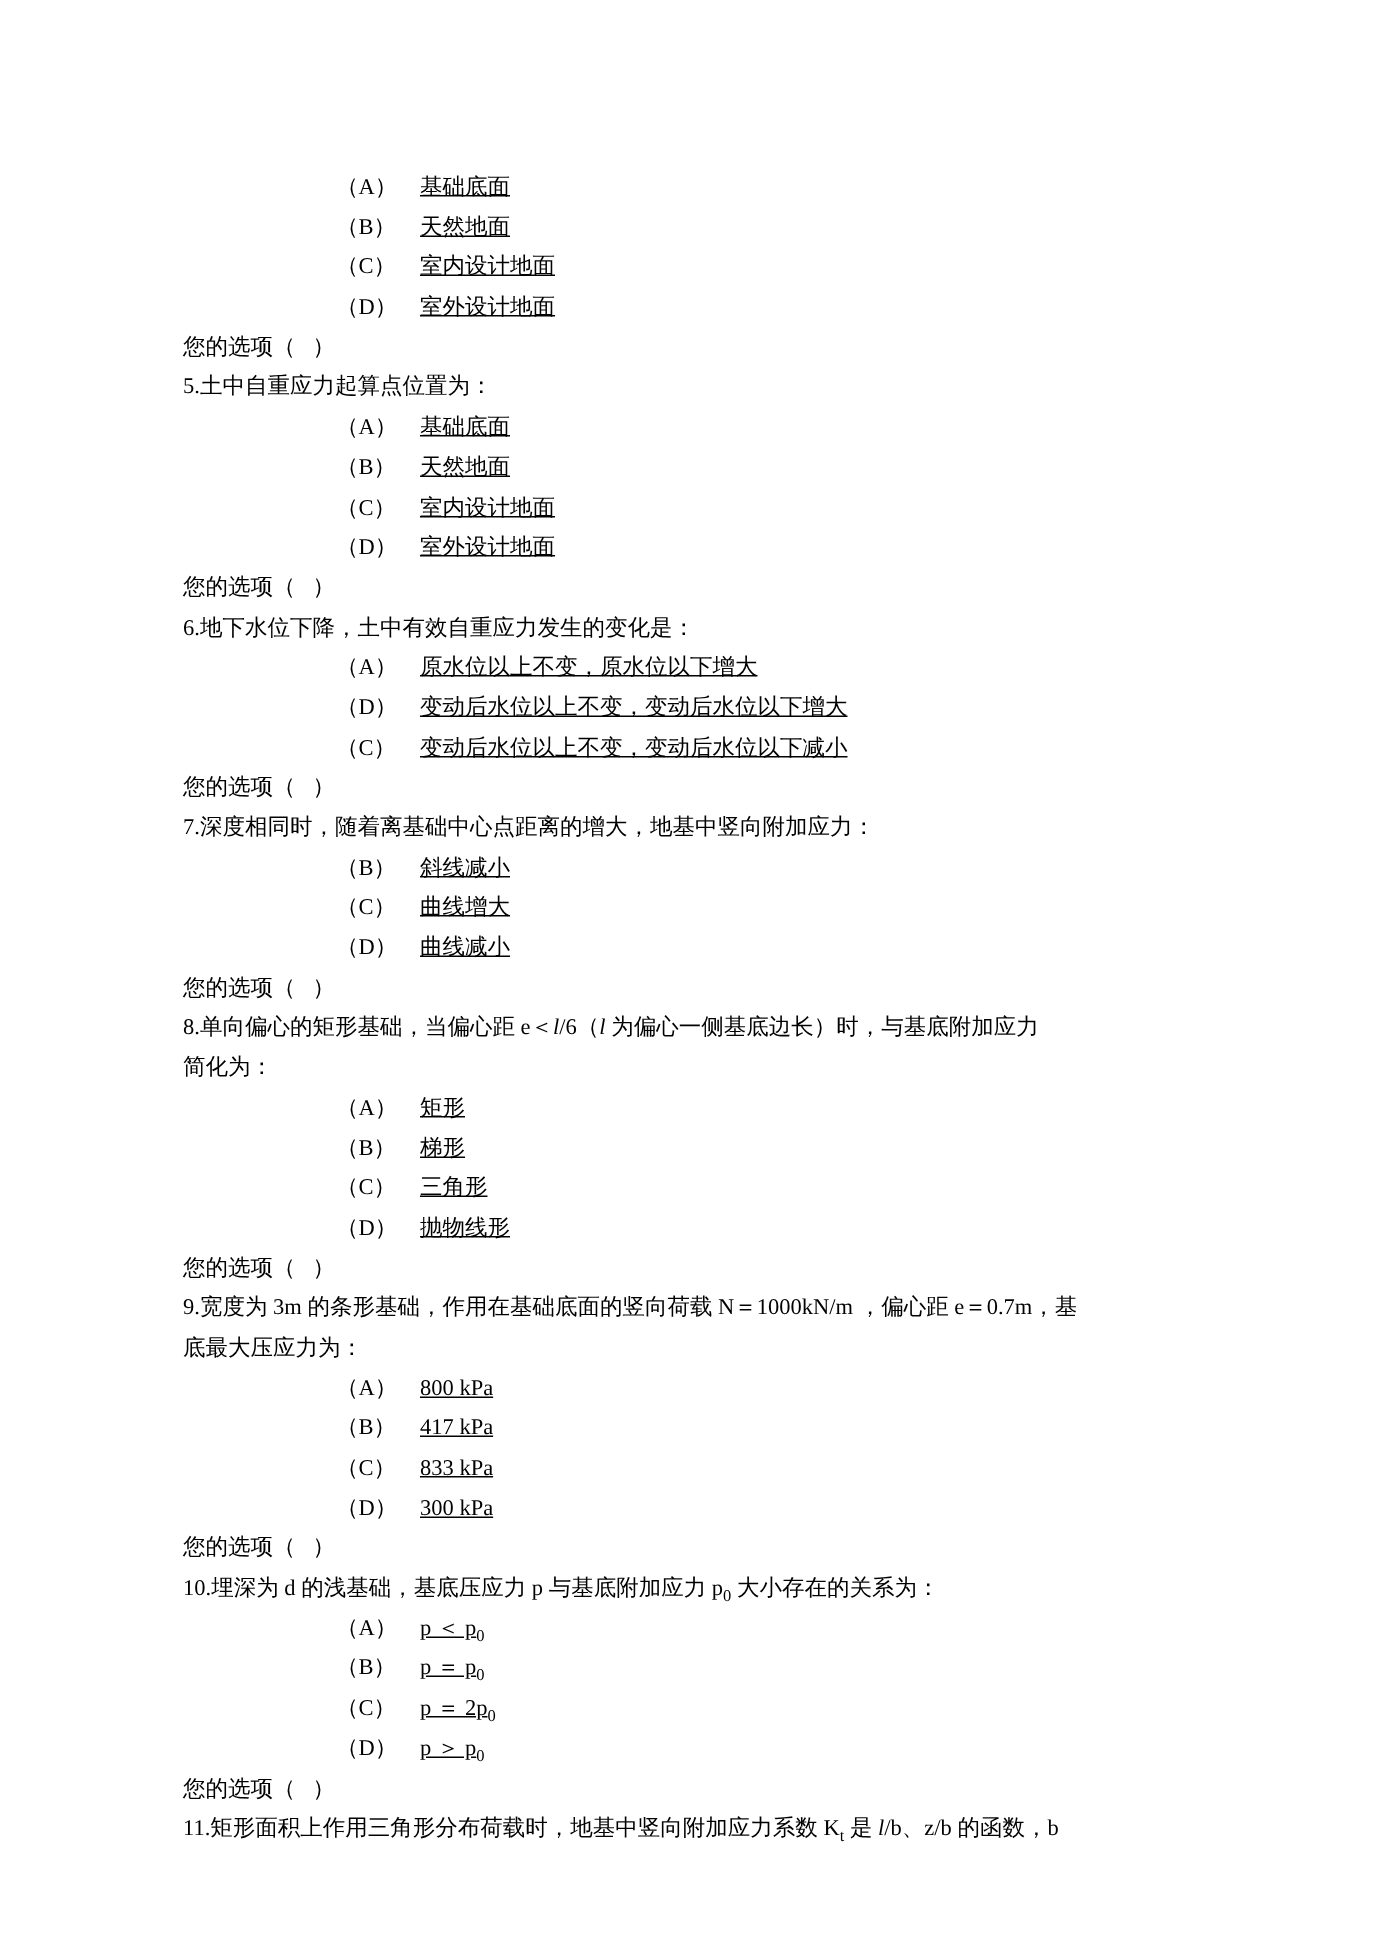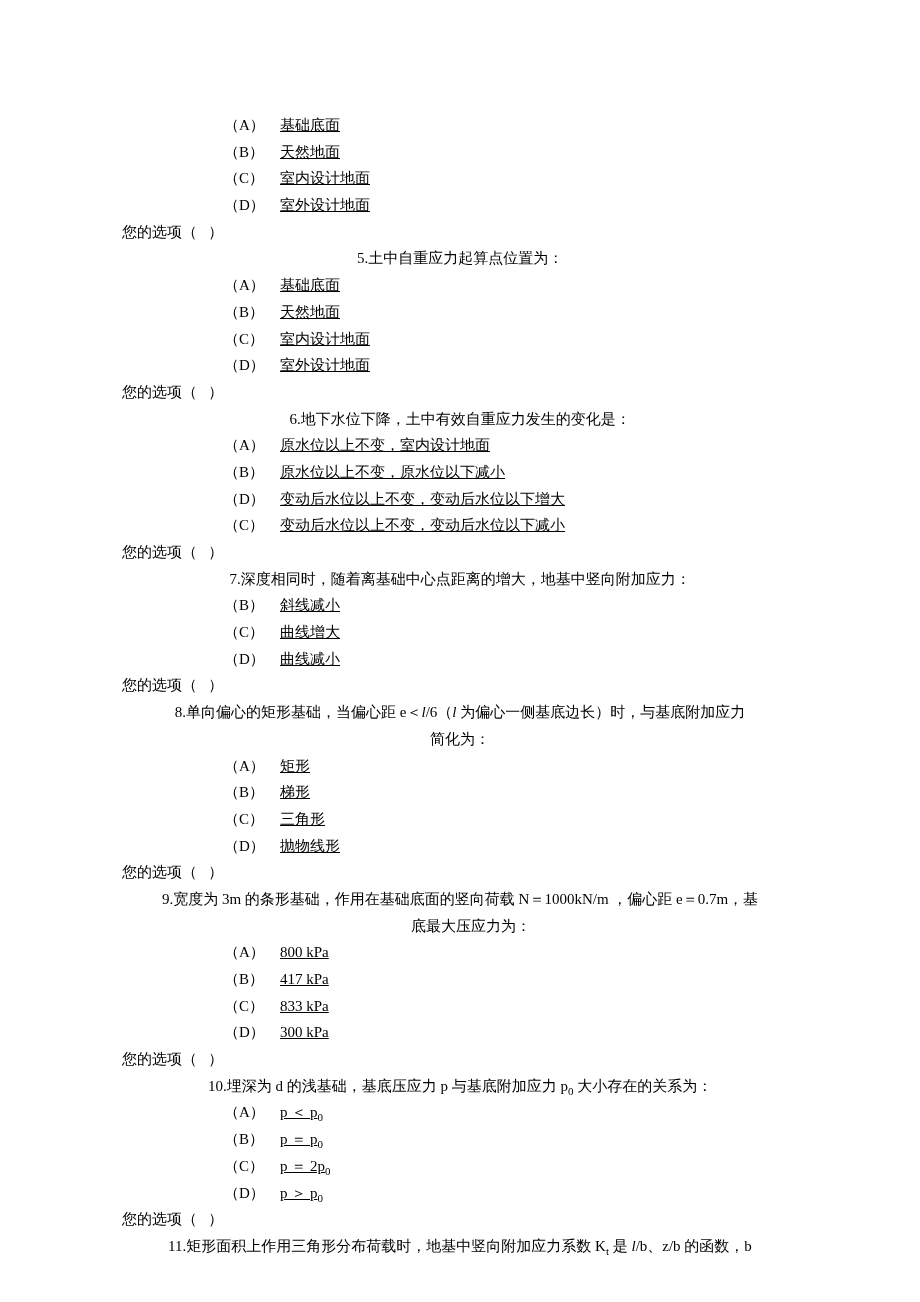--- a/index.html
+++ b/index.html
@@ -17,24 +17,22 @@
   .option-list {
     margin-left: 102px;
     text-decoration: underline;
   }
   .opt-label {
     display: inline-block;
     width: 56px;
   }
   .question {
     margin: 0;
-    text-align: center;
   }
   .q-continue {
-    margin-left: 22px;
   }
   .answer-line {
     margin: 0;
   }
   sub { font-size: 11px; line-height: 0; }
   .italic { font-style: italic; font-family: "Times New Roman", serif; }
 </style>
 </head>
 <body>
 
@@ -52,22 +50,21 @@
   <div class="option-list">
     <div><span class="opt-label">（A）</span><span>基础底面</span></div>
     <div><span class="opt-label">（B）</span><span>天然地面</span></div>
     <div><span class="opt-label">（C）</span><span>室内设计地面</span></div>
     <div><span class="opt-label">（D）</span><span>室外设计地面</span></div>
   </div>
   <div class="answer-line">您的选项（&nbsp;&nbsp;&nbsp;）</div>
 
   <div class="question">6.地下水位下降，土中有效自重应力发生的变化是：</div>
   <div class="option-list">
-    <div><span class="opt-label">（A）</span><span>原水位以上不变，室内设计地面</span></div>
-    <div><span class="opt-label">（B）</span><span>原水位以上不变，原水位以下减小</span></div>
+    <div><span class="opt-label">（A）</span><span>原水位以上不变，原水位以下增大</span></div>
     <div><span class="opt-label">（D）</span><span>变动后水位以上不变，变动后水位以下增大</span></div>
     <div><span class="opt-label">（C）</span><span>变动后水位以上不变，变动后水位以下减小</span></div>
   </div>
   <div class="answer-line">您的选项（&nbsp;&nbsp;&nbsp;）</div>
 
   <div class="question">7.深度相同时，随着离基础中心点距离的增大，地基中竖向附加应力：</div>
   <div class="option-list">
     <div><span class="opt-label">（B）</span><span>斜线减小</span></div>
     <div><span class="opt-label">（C）</span><span>曲线增大</span></div>
     <div><span class="opt-label">（D）</span><span>曲线减小</span></div>

